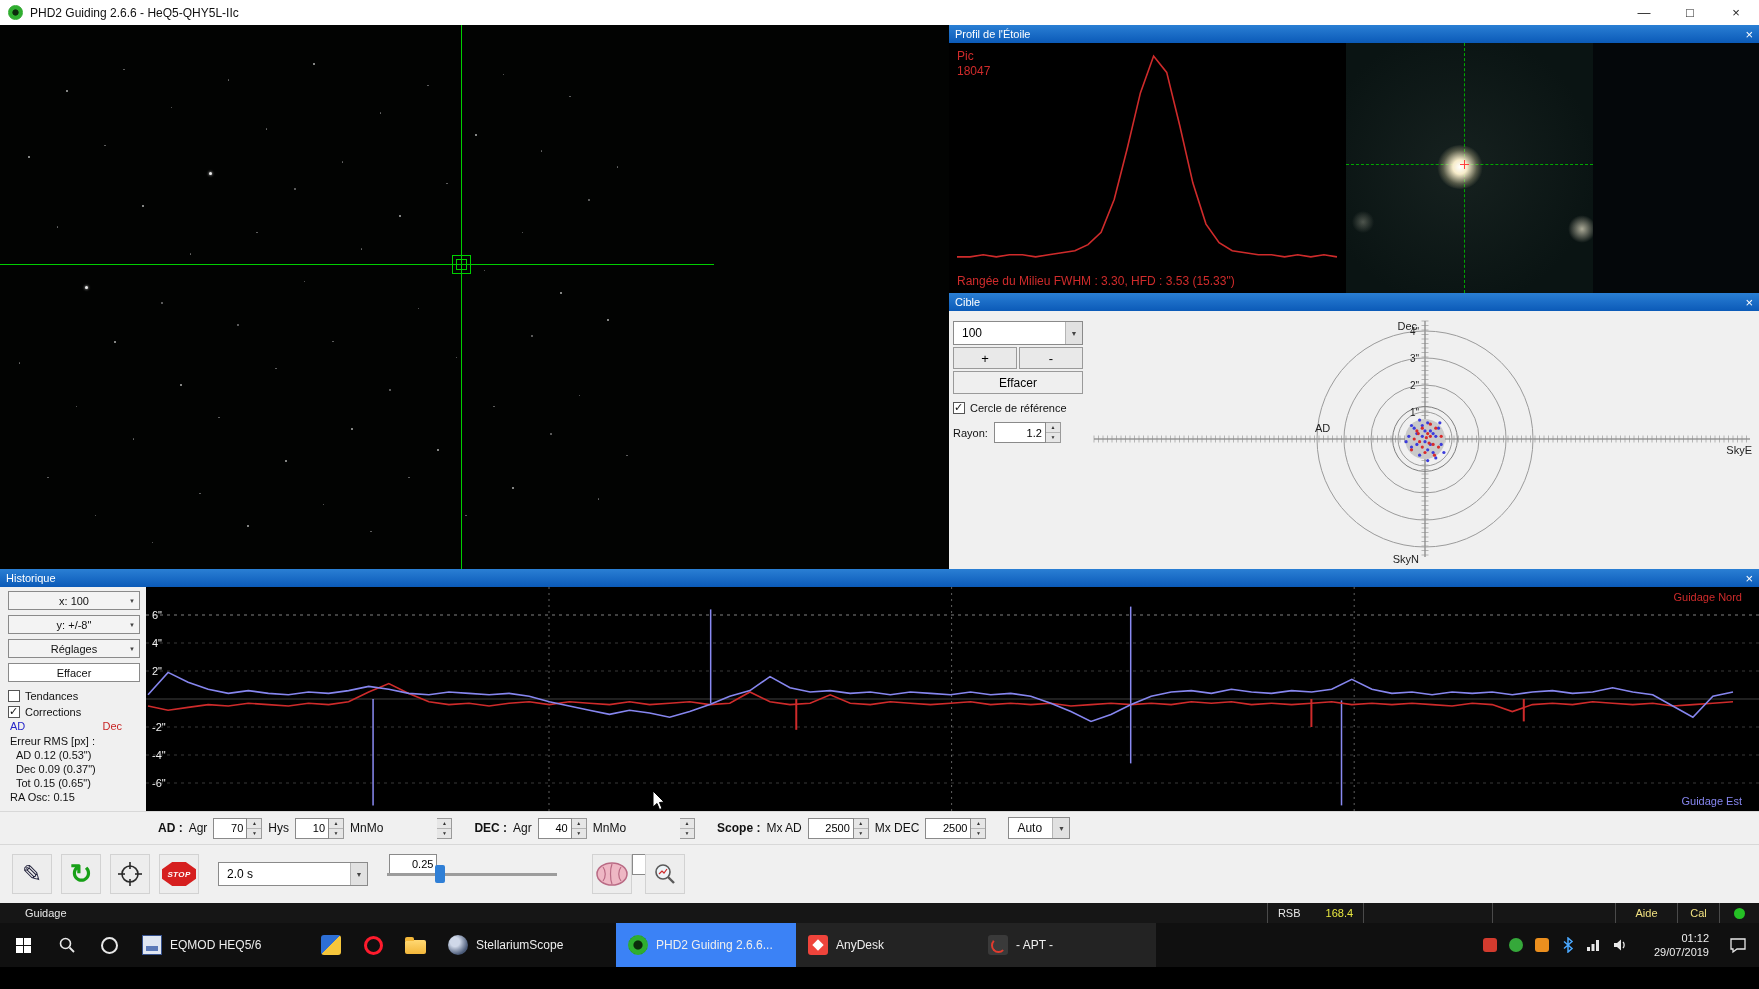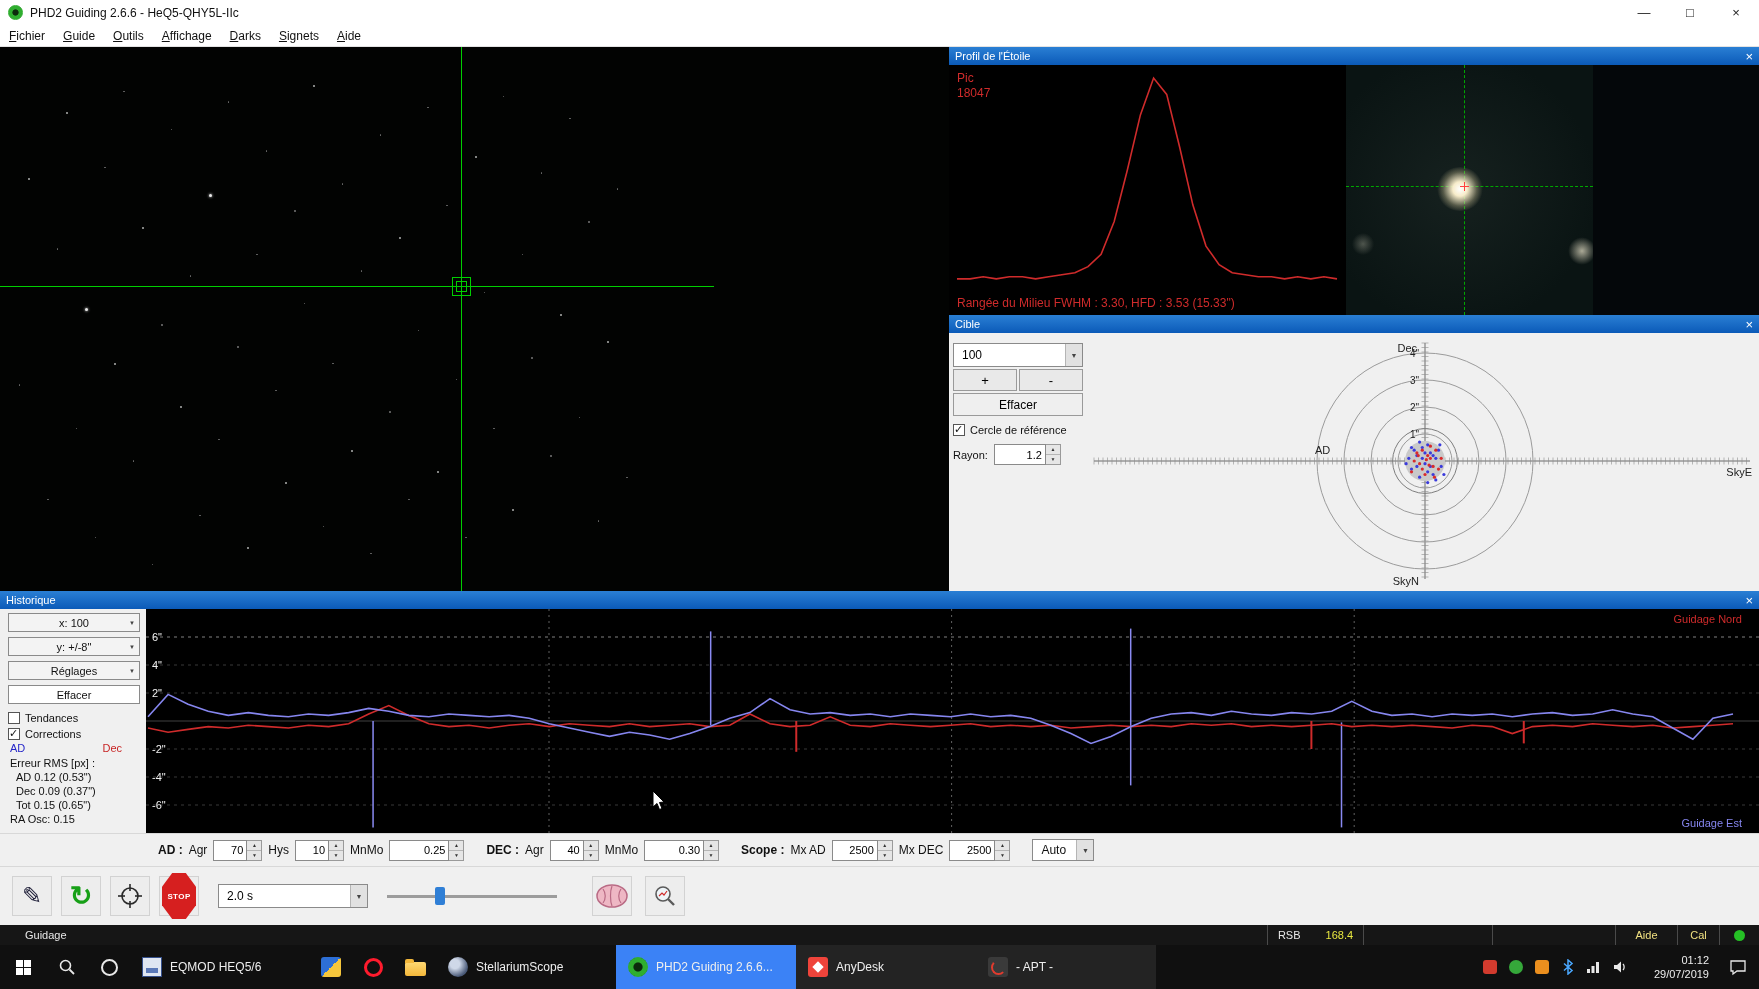--- a/index.html
+++ b/index.html
@@ -100,34 +100,34 @@
   .stat.ind{padding-left:8px;}
   .hist-graph{flex:1;position:relative;background:#000;}
   #history-svg{position:absolute;inset:0;width:100%;height:100%;}
 
   
   .params-row{height:33px;background:#f0f0f0;border-top:1px solid #d8d8d8;display:flex;align-items:center;
     padding-left:158px;gap:6px;font-size:12px;color:#111;flex:none;}
   .params-row .b{font-weight:bold;}
   .params-row .gap{width:10px;}
   .spin.w40 .spinin{width:34px;}
-  .spin.w46 .spinin{width:60px;}
+  .spin.w46 .spinin{width:48px;margin-top:36px;}
   .spin.w52 .spinin{width:46px;}
   .auto-combo{width:62px;height:22px;}
 
   
   .toolbar{height:59px;background:#f0f0f0;border-top:1px solid #d8d8d8;display:flex;align-items:center;
     padding-left:12px;gap:9px;}
   .tbtn{width:40px;height:40px;background:#ededed;border:1px solid #d2d2d2;display:flex;align-items:center;
     justify-content:center;flex:none;}
   .pen-glyph{font-size:24px;color:#20203a;}
   .loop-glyph{font-size:27px;color:#17a017;font-weight:bold;line-height:27px;}
-  .stop-oct{width:34px;height:46px;background:#d61f1f;color:#fff;font-size:8px;font-weight:bold;letter-spacing:.4px;
+  .stop-oct{width:34px;height:24px;background:#d61f1f;color:#fff;font-size:8px;font-weight:bold;letter-spacing:.4px;
     display:flex;align-items:center;justify-content:center;
-    clip-path:polygon(30% 0,70% 0,100% 30%,100% 70%,70% 100%,30% 100%,0 70%,0 30%);}
+    clip-path:polygon(30% 0,70% 0,100% 30%,100% 70%,70% 100%,30% 100%,0 70%,0 30%);font-style:italic;}
   .exp-combo{width:150px;margin-left:10px;}
   .slider{position:relative;width:170px;height:22px;margin-left:10px;}
   .strack{position:absolute;left:0;right:0;top:10px;height:3px;background:#9c9c9c;}
   .sthumb{position:absolute;left:28%;top:2px;width:10px;height:18px;background:#2f7fd6;border-radius:2px;}
   .brain-btn{margin-left:26px;}
   .loupe-btn{margin-left:4px;}
 
   
   .statusbar{height:20px;background:#161616;color:#e8e8e8;display:flex;align-items:center;font-size:11px;}
   .statusbar .state{padding-left:25px;}
@@ -192,29 +192,20 @@
   <div class="titlebar">
     <div class="app-icon"></div>
     <div class="title">PHD2 Guiding 2.6.6 - HeQ5-QHY5L-IIc</div>
     <div class="win-controls">
       <div class="win-btn">—</div>
       <div class="win-btn">□</div>
       <div class="win-btn">×</div>
     </div>
   </div>
 
-  <div class="menubar">
-    <div class="menu-item">Fichier</div>
-    <div class="menu-item">Guide</div>
-    <div class="menu-item">Outils</div>
-    <div class="menu-item">Affichage</div>
-    <div class="menu-item">Darks</div>
-    <div class="menu-item">Signets</div>
-    <div class="menu-item">Aide</div>
-  </div>
 
   <div class="main">
     <div class="starfield" id="stars">
       <div class="ch-v"></div>
       <div class="ch-h"></div>
       <div class="sel-box">
         <div class="sel-inner"></div>
       </div>
     <div class="star sb1" style="left: 2%; top: 62%;"></div>
         <div class="star sb2" style="left: 3%; top: 24%;"></div>

